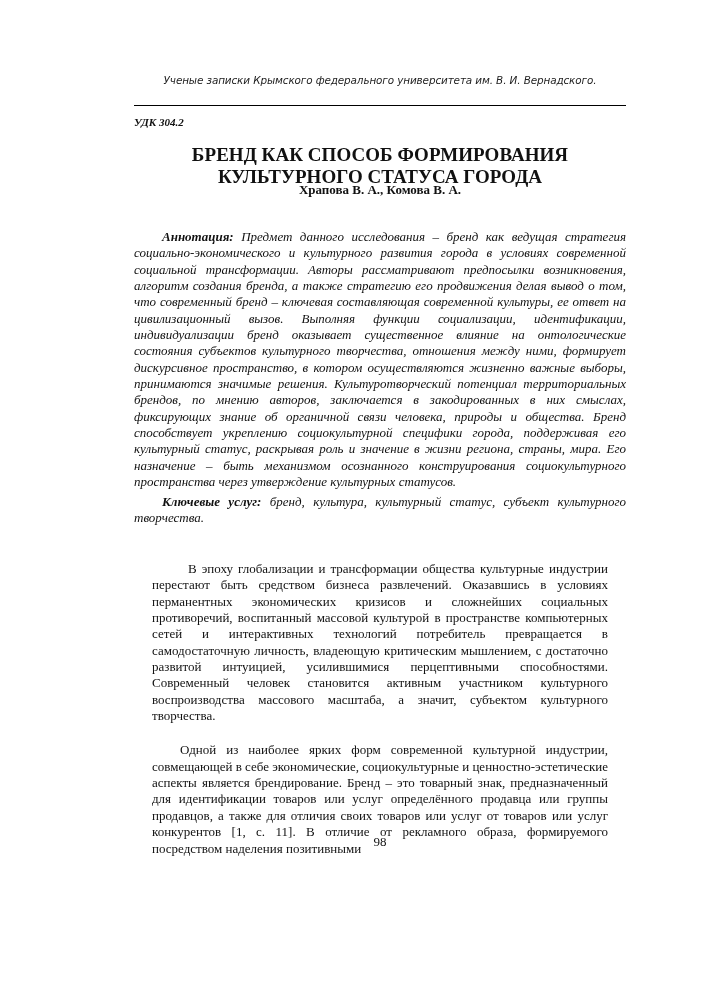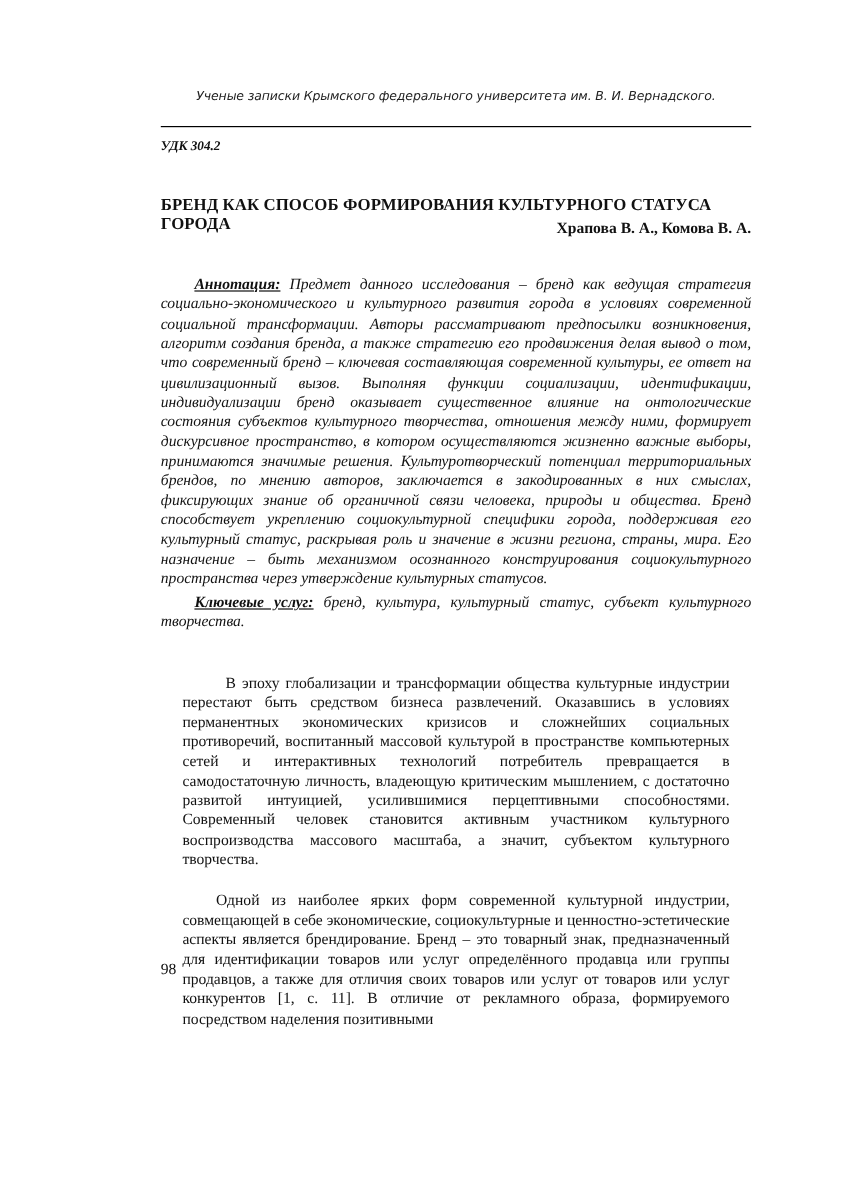--- a/index.html
+++ b/index.html
@@ -6,30 +6,30 @@
   body { width: 709px; height: 1003px; position: relative; overflow: hidden; color: #111; }
   .page { position: absolute; left: 0; top: 0; width: 709px; height: 865px; background: #fff; border-radius: 18px; }
   .running-head {
     position: absolute; left: 134px; width: 492px; top: 73px;
     text-align: center; font-family: "DejaVu Sans", sans-serif; font-style: italic;
     font-size: 10.4px; line-height: 14.5px; color: #222; letter-spacing: -0.1px;
   }
   .rule { position: absolute; left: 134px; width: 492px; top: 105px; height: 0; border-top: 1.3px solid #000; }
   .serif { font-family: "Liberation Serif", serif; }
   .udk { position: absolute; left: 134px; top: 116px; font-size: 11px; font-weight: bold; font-style: italic; }
-  .title { position: absolute; left: 134px; width: 492px; top: 164px; text-align: left; font-size: 14px; font-weight: bold; letter-spacing: 0.05px; }
-  .authors { position: absolute; left: 134px; width: 492px; top: 182px; text-align: right; font-size: 13px; font-weight: bold; }
+  .title { position: absolute; left: 134px; width: 492px; top: 144px; text-align: center; font-size: 19px; font-weight: bold; letter-spacing: 0.05px; }
+  .authors { position: absolute; left: 134px; width: 492px; top: 182px; text-align: center; font-size: 13px; font-weight: bold; }
   .block { position: absolute; left: 134px; width: 492px; text-align: justify; text-align-last: left; font-size: 13px; line-height: 16.35px; }
   .abstract { top: 229px; font-style: italic; text-indent: 28px; }
   .keywords { top: 494px; font-style: italic; text-indent: 28px; }
-  .label { font-weight: bold; text-decoration: underline; }
+  .label { font-weight: bold; }
   .body-text { top: 543px; }
   .body-text p { margin: 18px; text-indent: 36px; }
   .body-text p.p2 { text-indent: 28px; }
-  .page-number { position: absolute; left: 134px; width: 492px; top: 800px; font-size: 13px; }
+  .page-number { position: absolute; left: 134px; width: 492px; top: 834px; text-align: center; font-size: 13px; }
 </style>
 </head>
 <body>
 
 <div class="page">
 
   <div class="running-head">
     <div>Ученые записки Крымского федерального университета им. В. И. Вернадского.</div>
   </div>
 

